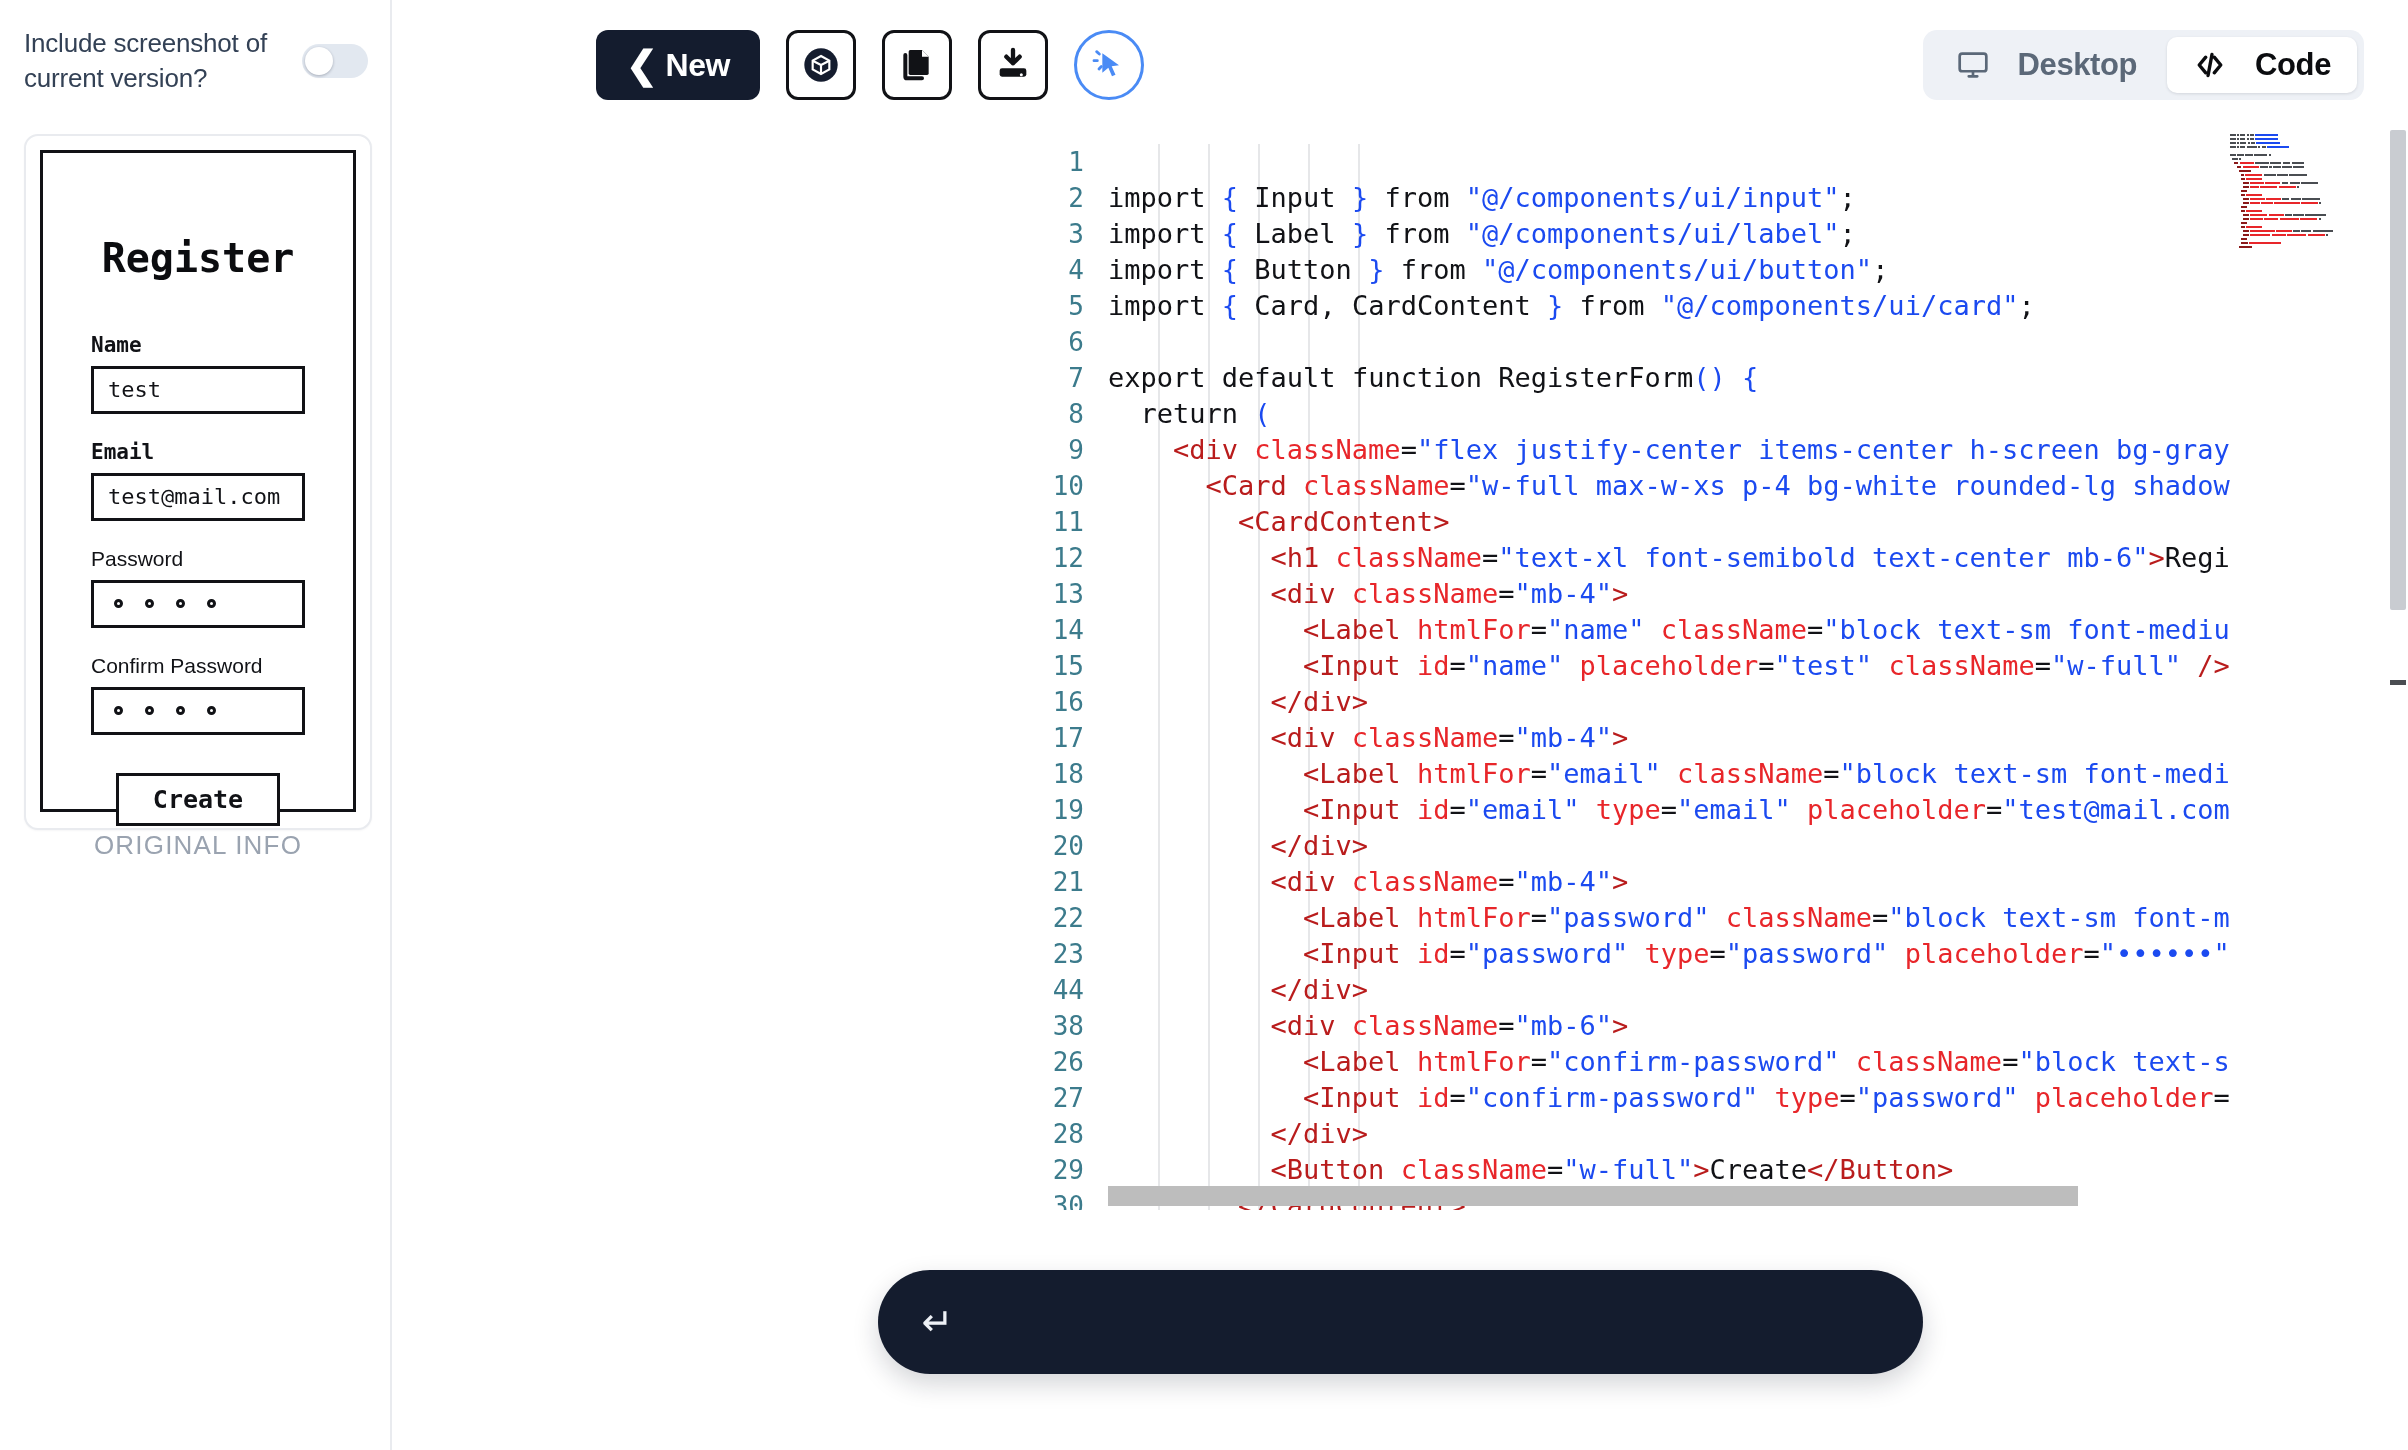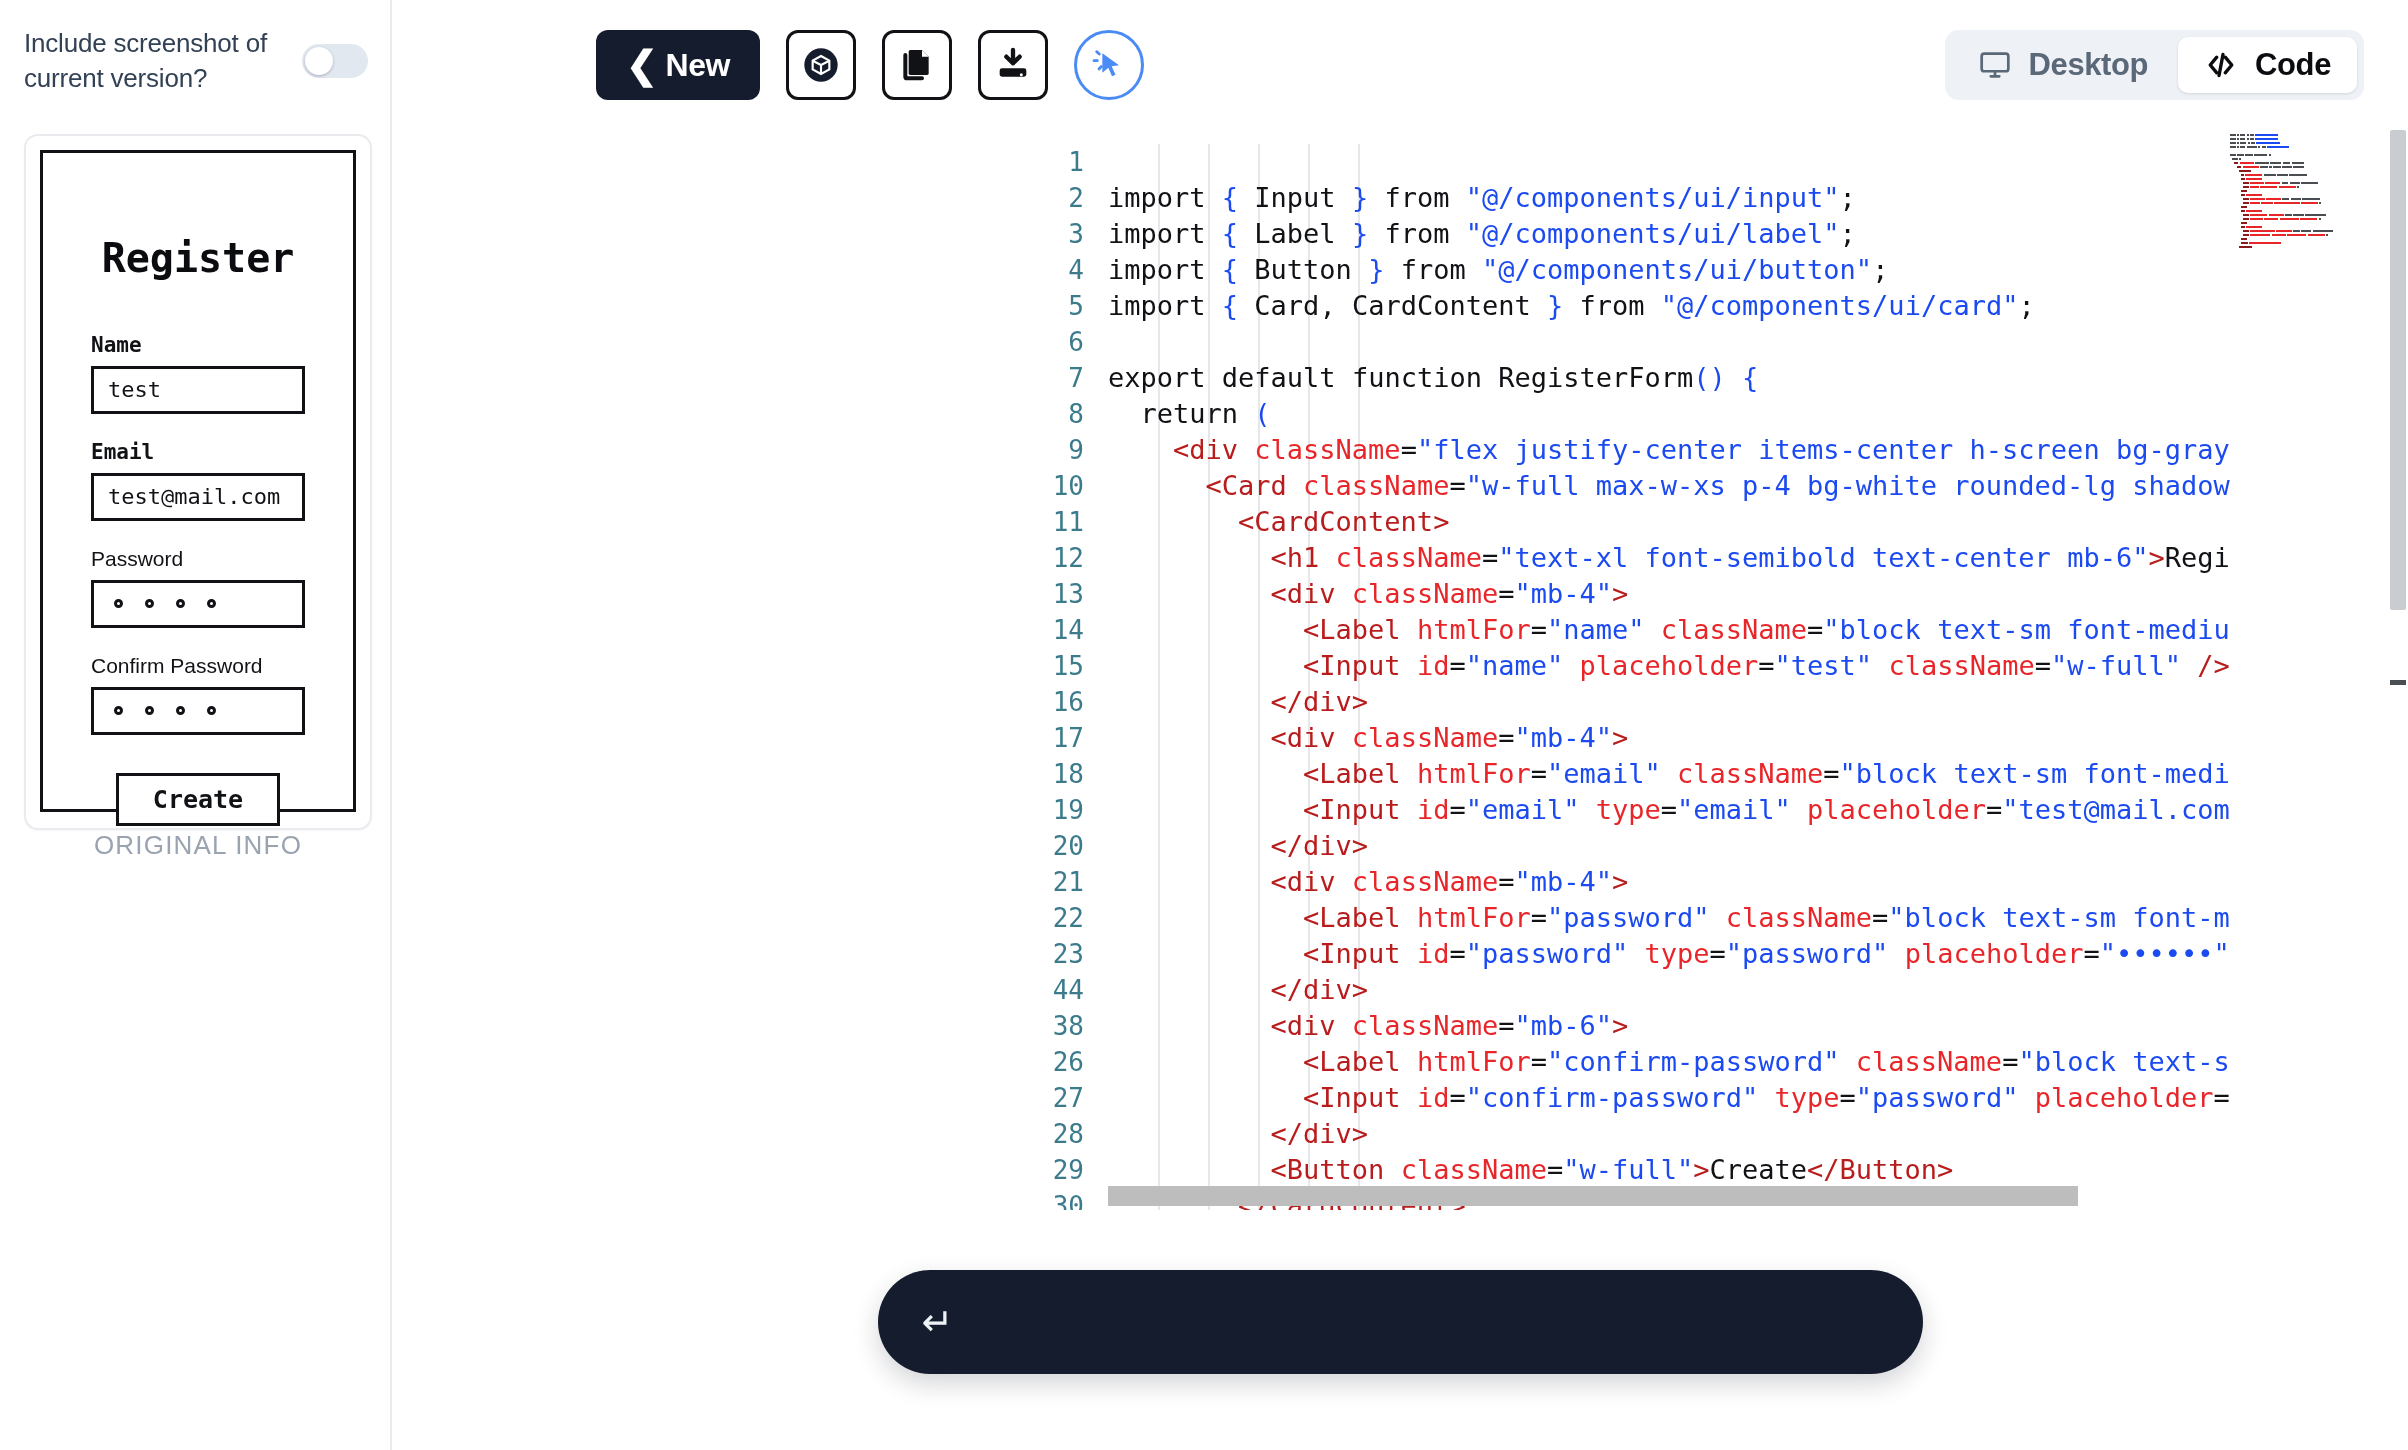--- a/index.html
+++ b/index.html
@@ -150,21 +150,21 @@
   .icon-btn.round {
     border: 3px solid #4a8bf5; border-radius: 50%;
   }
 
   .seg {
     position: absolute; right: 44px; top: 30px;
     background: #eef1f6; border-radius: 14px; padding: 7px;
     display: flex; align-items: center; gap: 4px;
   }
   .seg .opt {
-    display: flex; align-items: center; gap: 17px;
+    display: flex; align-items: center; gap: 28px;
     padding: 10px 26px; border-radius: 10px;
     font-size: 31px; color: #5b6878; font-weight: 700; cursor: pointer;
     letter-spacing: -0.4px;
   }
   .seg .opt.active { background: #fff; color: #0b0c0f; box-shadow: 0 1px 3px rgba(16,24,40,.12); }
 
   
   .editor {
     position: absolute; left: 602px; right: 0; top: 130px; bottom: 240px;
     background: #ffffff; overflow: hidden;

